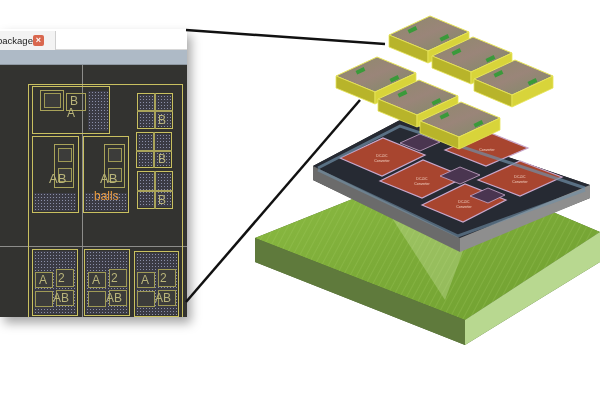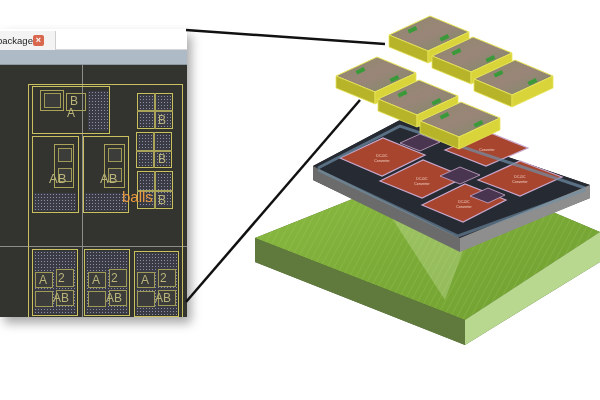--- a/index.html
+++ b/index.html
@@ -34,21 +34,21 @@
     .outline.thin { border-width: 1px; border-color: #a9a35a; }
     .balls {
       position: absolute;
       background-color: #3b3b45;
       background-image: radial-gradient(circle, #8b8fa8 35%, transparent 40%);
       background-size: 3px 3px;
     }
     .die { position: absolute; background: #3c3c3a; border: 1px solid #9f9a55; }
     .lbl { position: absolute; color: #b9b47a; font-size: 13px; line-height: 13px; }
     .lbl.small { font-size: 12px; }
-    .lbl-balls { position: absolute; color: #e89b3e; font-size: 15px; line-height: 11px; margin-left: 28px; }
+    .lbl-balls { position: absolute; color: #e89b3e; font-size: 12px; line-height: 11px; }
 
     
     .scene { position: absolute; left: 0; top: 0; width: 600px; height: 400px; pointer-events: none; }
   </style>
 </head>
 <body>
 
 <div class="window">
   <div class="tabbar">
     <div class="tab">

